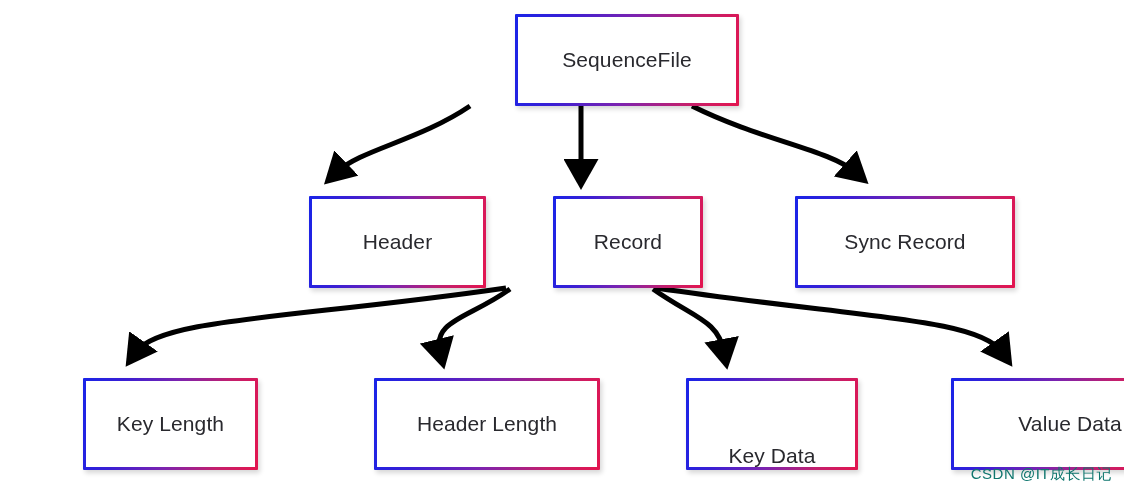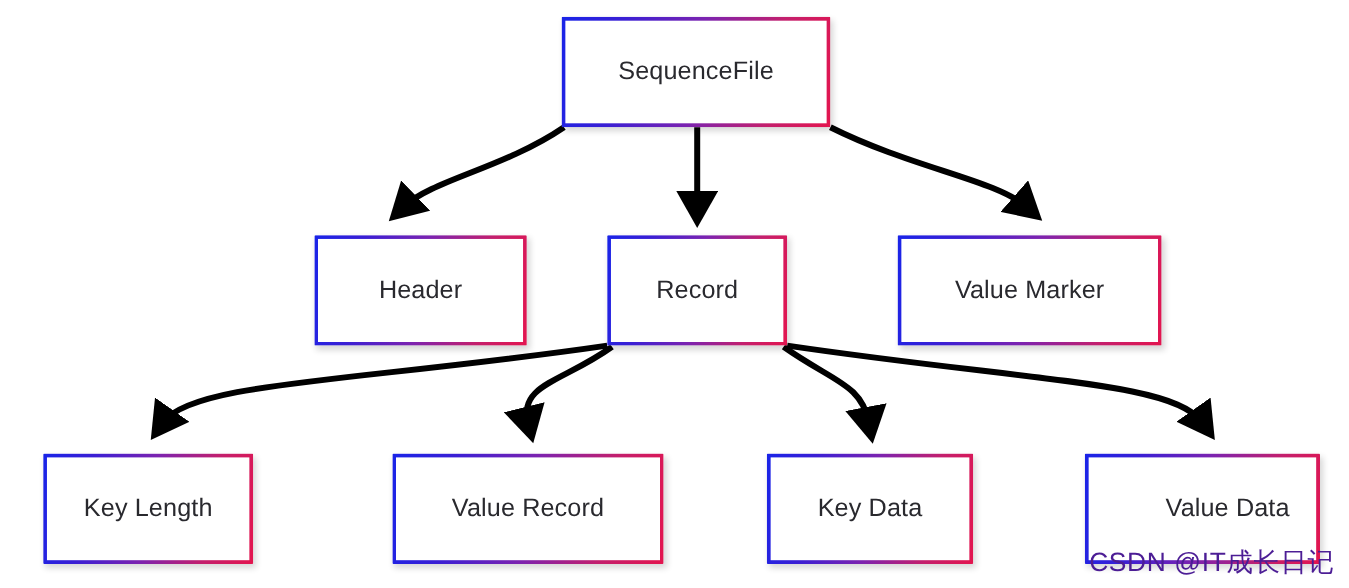--- a/index.html
+++ b/index.html
@@ -32,35 +32,36 @@
     background-image:
       linear-gradient(#ffffff, #ffffff),
       linear-gradient(100deg, #1924e8 0%, #3a1fd4 22%, #7b23b0 50%, #c41f6c 78%, #e3154f 100%);
     background-origin: border-box;
     background-clip: padding-box, border-box;
     box-shadow: 2px 3px 5px rgba(0,0,0,0.16);
     display: flex;
     align-items: center;
     justify-content: center;
     z-index: 2;
+    margin-left: 47px;
   }
   .node-label {
     color: #29292e;
     font-size: 21px;
     line-height: 1.1;
     letter-spacing: 0.1px;
     white-space: nowrap;
     text-align: center;
   }
   #watermark {
     position: absolute;
     right: 12px;
     bottom: 6px;
-    color: #4c1d95;
-    font-size: 22px;
+    color: #0f766e;
+    font-size: 15px;
     letter-spacing: 0.5px;
     white-space: nowrap;
     z-index: 3;
     user-select: none;
   }
 </style>
 </head>
 <body>
 
 <div id="canvas">
@@ -86,29 +87,29 @@
       <div class="node" style="left: 468px; top: 14px; width: 224px; height: 92px;">
         <span class="node-label">SequenceFile</span>
       </div>
       <div class="node" style="left: 262px; top: 196px; width: 177px; height: 92px;">
         <span class="node-label">Header</span>
       </div>
       <div class="node" style="left: 506px; top: 196px; width: 150px; height: 92px;">
         <span class="node-label">Record</span>
       </div>
       <div class="node" style="left: 748px; top: 196px; width: 220px; height: 92px;">
-        <span class="node-label">Value Marker</span>
+        <span class="node-label">Sync Record</span>
       </div>
       <div class="node" style="left: 36px; top: 378px; width: 175px; height: 92px;">
         <span class="node-label">Key Length</span>
       </div>
       <div class="node" style="left: 327px; top: 378px; width: 226px; height: 92px;">
-        <span class="node-label">Value Record</span>
+        <span class="node-label">Header Length</span>
       </div>
-      <div class="node" style="left: 639px; top: 378px; width: 172px; height: 92px;">
+      <div class="node" style="left: 639px; top: 378px; width: 172px; height: 92px; align-items: flex-end;">
         <span class="node-label">Key Data</span>
       </div>
       <div class="node" style="left: 904px; top: 378px; width: 196px; height: 92px; padding-left: 42px;">
         <span class="node-label">Value Data</span>
       </div>
     </div>
 
   <div id="watermark">CSDN @IT成长日记</div>
 </div>
 

